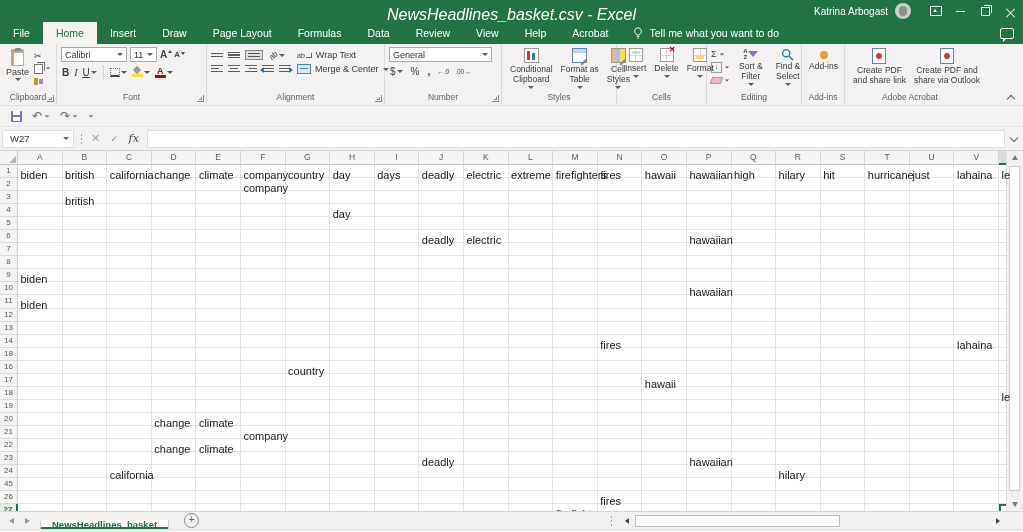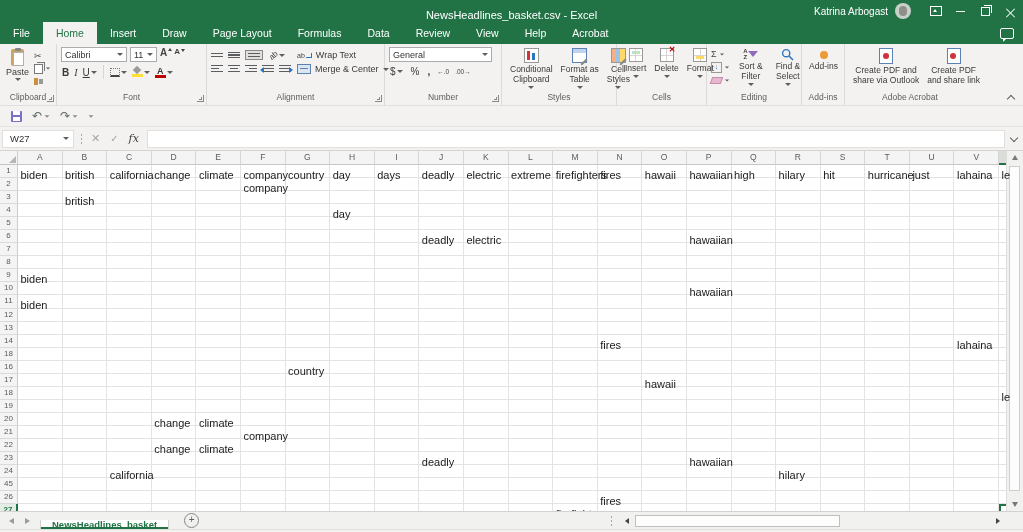--- a/index.html
+++ b/index.html
@@ -1,20 +1,20 @@
 <!DOCTYPE html>
 <html><head>
 <meta charset="utf-8">
 <style>
   html,body{margin:0;padding:0;background:#888;}
   .app{position:relative;width:1023px;height:532px;background:#fff;overflow:hidden;
        font-family:"Liberation Sans",sans-serif;color:#3b3a39;}
   
   .titlebar{position:absolute;left:0;top:0;width:100%;height:22px;background:#217346;color:#fff;}
-  .tb-title{position:absolute;left:50%;top:4px;transform:translateX(-50%);font-size:11px;line-height:22px;white-space:nowrap;}
+  .tb-title{position:absolute;left:50%;top:4px;transform:translateX(-50%);font-size:16px;line-height:22px;white-space:nowrap;font-style:italic;}
   .tb-right{position:absolute;right:0;top:0;height:22px;display:flex;align-items:center;}
   .tb-user{font-size:10px;margin-right:7px;}
   .avatar{width:16px;height:16px;border-radius:50%;background:#c9cfc9;position:relative;overflow:hidden;margin-right:12px;}
   .avatar::after{content:"";position:absolute;left:4px;top:3px;width:8px;height:10px;border-radius:4px;background:#8d8f89;}
   .wc{width:25px;height:22px;display:flex;align-items:center;justify-content:center;}
   .ropt-ic{width:10px;height:8px;border:1px solid #fff;position:relative;}
   .ropt-ic::after{content:"";position:absolute;left:2.5px;top:2px;border-left:2.5px solid transparent;border-right:2.5px solid transparent;border-bottom:3px solid #fff;}
   .min-ic{width:9px;height:1px;background:#fff;}
   .rest-ic{width:7px;height:7px;border:1px solid #fff;position:relative;background:#217346;}
   .rest-ic::before{content:"";position:absolute;left:2px;top:-3px;width:7px;height:7px;border:1px solid #fff;border-bottom:none;border-left:none;}
@@ -48,21 +48,21 @@
   .mini-col{display:flex;flex-direction:column;gap:2.5px;padding-top:4px;}
   .mini-btn{display:flex;align-items:center;gap:2px;height:10px;}
   .glyph{font-size:9px;color:#444;line-height:10px;}
   .copy-ic{width:7px;height:8px;border:1px solid #777;background:#fff;position:relative;}
   .copy-ic::before{content:"";position:absolute;left:2px;top:-3px;width:7px;height:8px;border:1px solid #777;border-bottom:none;border-left:none;background:transparent;}
   .fp-ic{width:9px;height:7px;position:relative;}
   .fp-ic::before{content:"";position:absolute;left:0;top:0;width:4px;height:7px;background:#c7913e;}
   .fp-ic::after{content:"";position:absolute;left:5px;top:1px;width:4px;height:5px;background:#9a9896;}
   
   .font-body{flex-direction:column;gap:3px;display:flex;}
-  .frow1,.frow2{display:flex;gap:3px;}
+  .frow1,.frow2{display:flex;align-items:center;gap:3px;}
   .combo{background:#fff;border:1px solid #ababab;height:15px;display:flex;align-items:center;font-size:9px;padding:0 3px;color:#333;box-sizing:border-box;justify-content:space-between;}
   .grow-ic,.shrink-ic{position:relative;font-size:10px;font-weight:bold;color:#444;padding-right:4px;}
   .grow-ic::after{content:"";position:absolute;right:-1px;top:1px;border-left:2.5px solid transparent;border-right:2.5px solid transparent;border-bottom:3px solid #444;}
   .shrink-ic{font-size:8px;}
   .shrink-ic::after{content:"";position:absolute;right:-1px;top:2px;border-left:2.5px solid transparent;border-right:2.5px solid transparent;border-top:3px solid #444;}
   .fbtn{font-size:10px;color:#3b3a39;display:flex;align-items:center;gap:1px;padding:0 1px;}
   .fbtn .b{font-weight:bold;} .fbtn .i{font-style:italic;font-family:"Liberation Serif",serif;} .fbtn .u{text-decoration:underline;}
   .vsep{width:1px;height:14px;background:#d8d6d4;margin:0 2px;}
   .borders-ic{width:10px;height:9px;border:1px dotted #777;border-bottom:2px solid #444;box-sizing:border-box;}
   .fill-ic{width:11px;display:flex;flex-direction:column;align-items:center;gap:1px;}
@@ -201,20 +201,27 @@
         <div class="rtab">Insert</div>
         <div class="rtab">Draw</div>
         <div class="rtab">Page Layout</div>
         <div class="rtab">Formulas</div>
         <div class="rtab">Data</div>
         <div class="rtab">Review</div>
         <div class="rtab">View</div>
         <div class="rtab">Help</div>
         <div class="rtab">Acrobat</div>
       </div>
+    <div class="tellme">
+      <svg width="10" height="13" viewBox="0 0 10 13">
+          <path d="M5 .8a3.4 3.4 0 0 0-1.9 6.2c.4.3.6.7.6 1.1h2.6c0-.4.2-.8.6-1.1A3.4 3.4 0 0 0 5 .8z" fill="none" stroke="#fff" stroke-width="0.9"></path>
+          <path d="M3.7 9.6h2.6M4.2 11.2h1.6" stroke="#fff" stroke-width="0.9"></path>
+        </svg>
+      <span>Tell me what you want to do</span>
+    </div>
     <div class="comment-wrap">
         <span class="comment-ic"></span>
       </div>
   </div>
 
   <div class="ribbon">
 
     <div class="rgroup" style="width:57px">
       <div class="rg-body">
         <div class="paste-btn">
@@ -473,27 +480,27 @@
           <span>Add-ins</span>
         </div>
       </div>
       <div class="rg-label"><span>Add-ins</span></div>
     </div>
 
     <div class="rgroup" style="width:130px;border-right:none">
       <div class="rg-body" style="justify-content:space-around">
         <div class="vbtn">
           <span class="pdf-ic"></span>
+          <span>Create PDF</span>
+          <span>and share link</span>
+        </div>
+        <div class="vbtn">
+          <span class="pdf-ic"></span>
           <span>Create PDF and</span>
           <span>share via Outlook</span>
-        </div>
-        <div class="vbtn">
-          <span class="pdf-ic"></span>
-          <span>Create PDF</span>
-          <span>and share link</span>
         </div>
       </div>
       <div class="rg-label"><span>Adobe Acrobat</span></div>
     </div>
 
     <div style="flex:1;position:relative">
       <span class="ribbon-collapse"></span>
     </div>
   </div>
 

